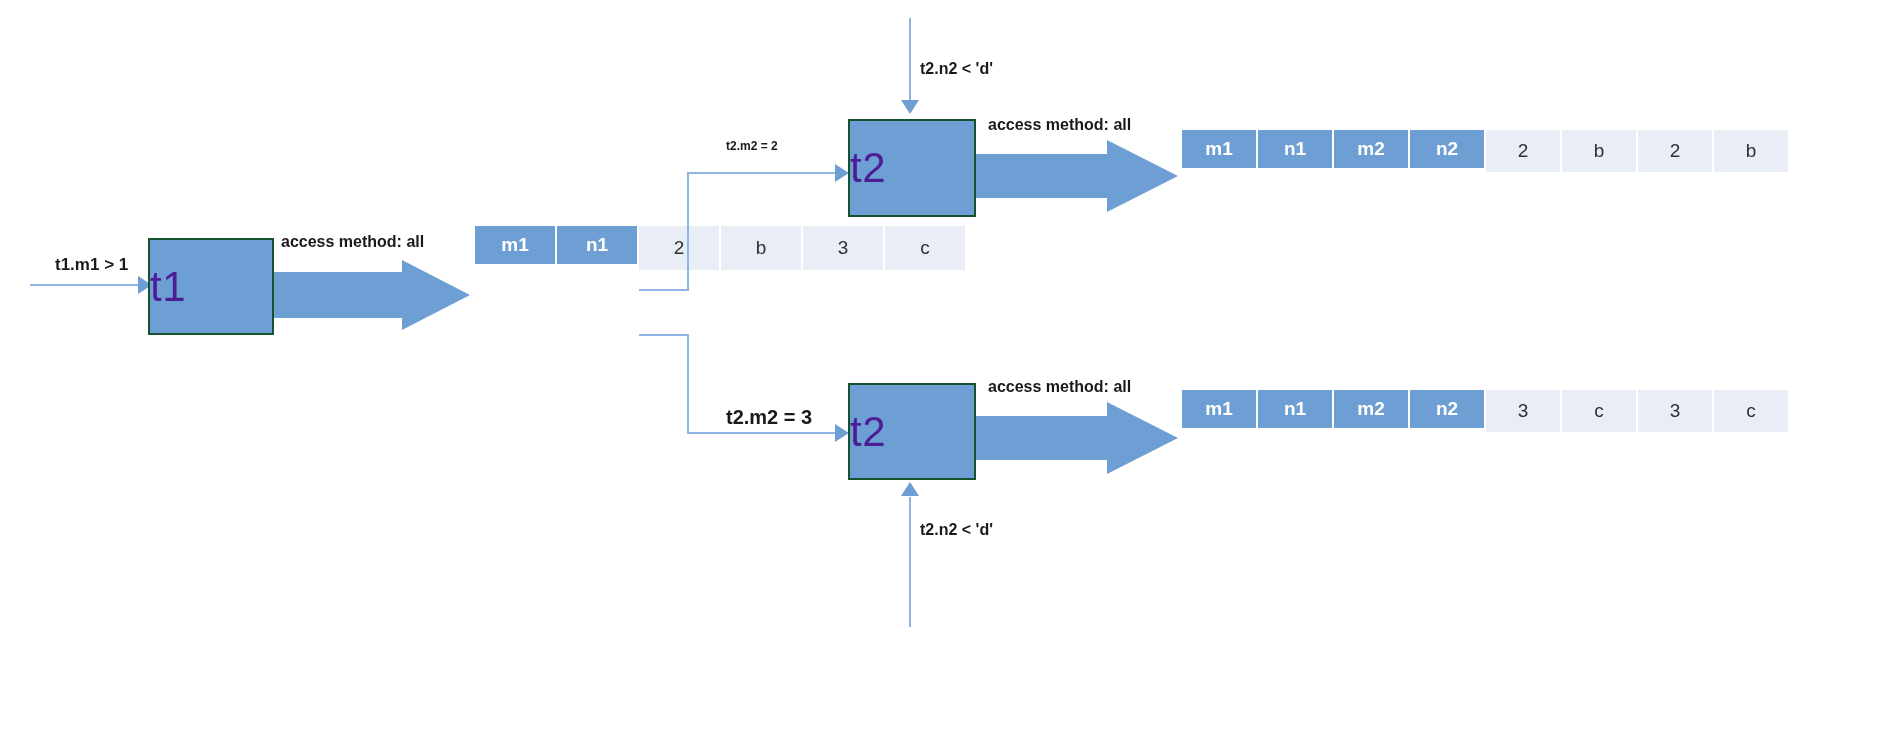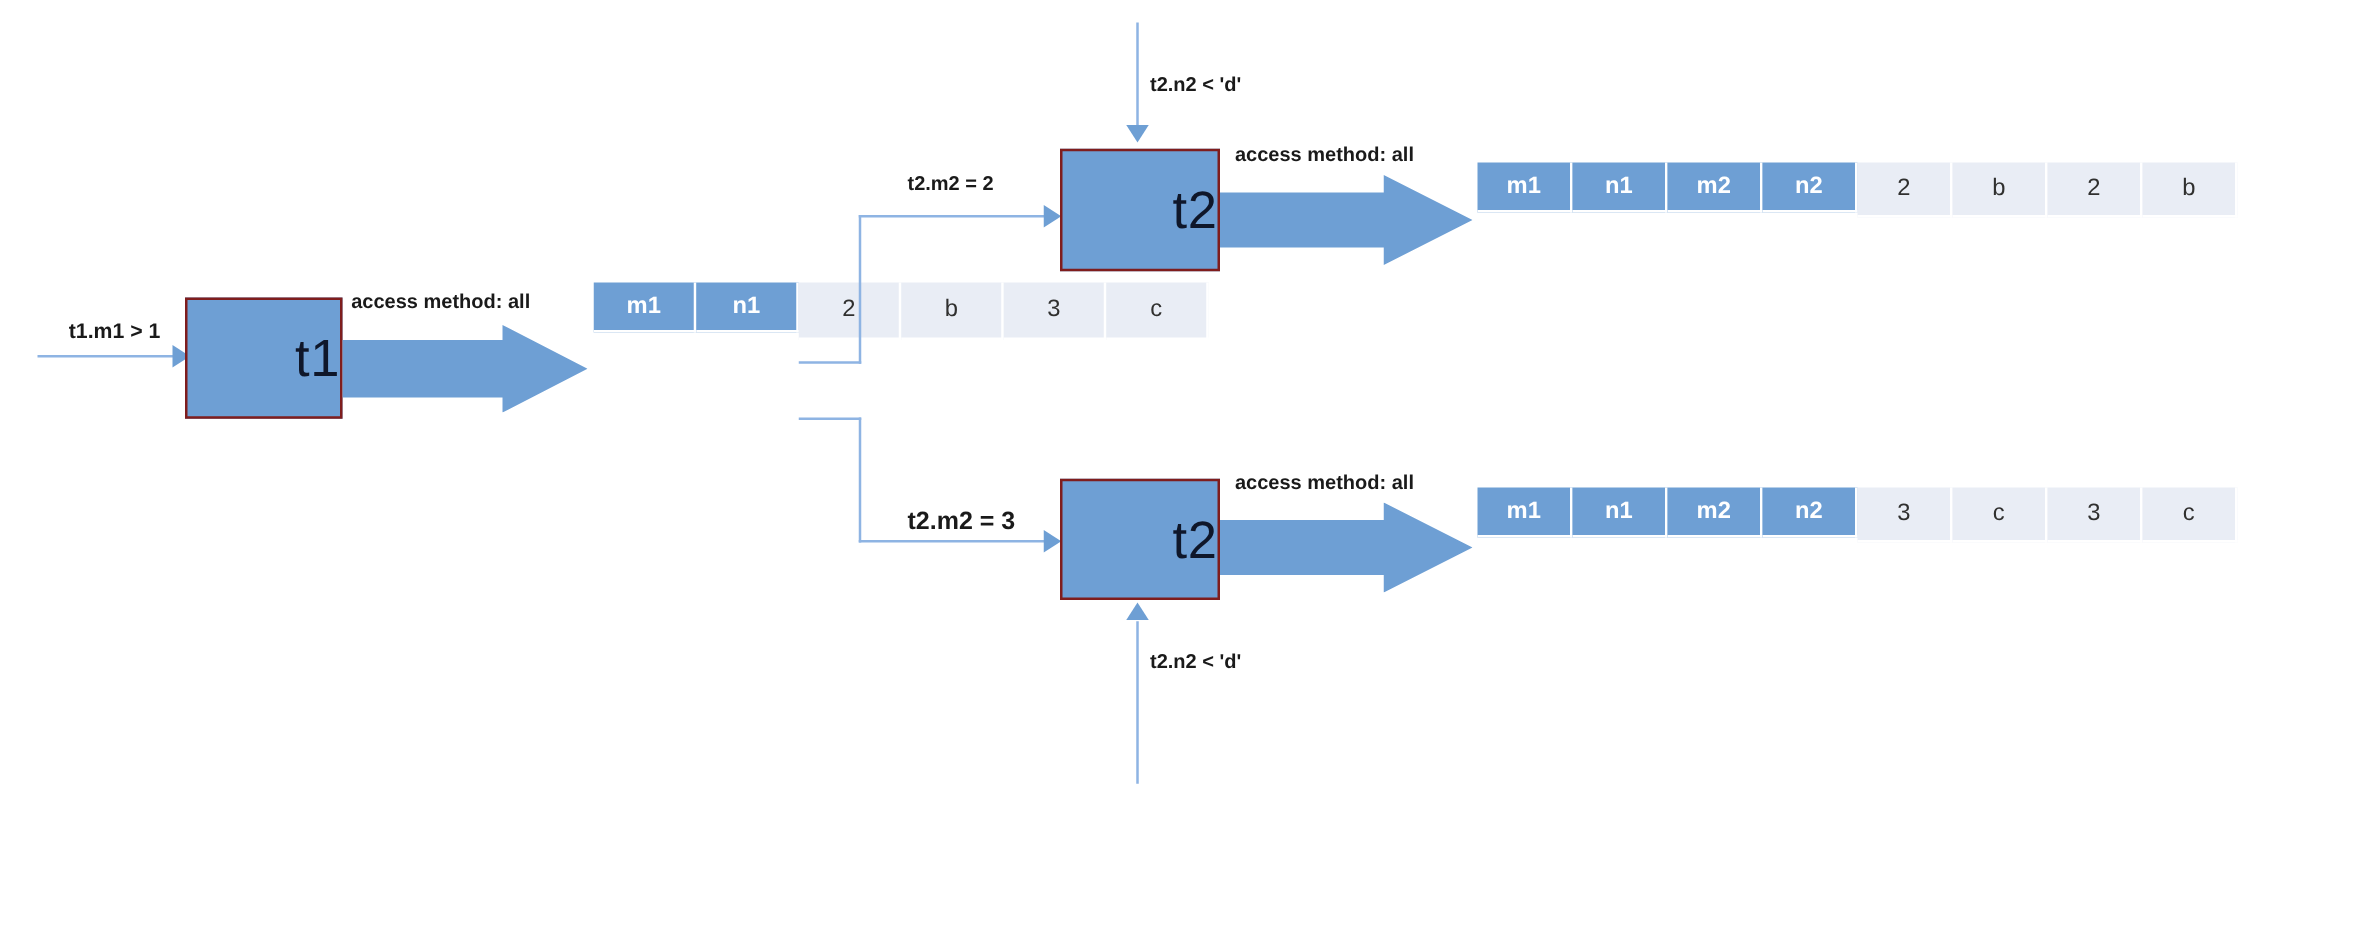--- a/index.html
+++ b/index.html
@@ -14,26 +14,26 @@
     position: relative;
     width: 1898px;
     height: 744px;
     background: #ffffff;
     overflow: hidden;
   }
   
   .node-box {
     position: absolute;
     background: #6e9fd4;
-    border: 2px solid #7f1d1d;
+    border: 2px solid #14532d;
     box-sizing: border-box;
     display: flex;
     align-items: center;
-    justify-content: flex-end;
-    color: #0f172a;
+    justify-content: flex-start;
+    color: #4c1d95;
     font-weight: 300;
     font-family: "Liberation Sans", sans-serif;
     letter-spacing: 0.5px;
   }
   
   .rtable {
     position: absolute;
     display: flex;
     flex-direction: row;
     border-collapse: separate;
@@ -149,21 +149,21 @@
 
   <div class="hline" style="left:639px; top:334px; width:50px;"></div>
   <div class="vline" style="left:687px; top:334px; height:100px;"></div>
   <div class="hline" style="left:687px; top:432px; width:152px;"></div>
   <div class="tri-right" style="left:835px; top:424px;"></div>
 
   <div class="vline" style="left:909px; top:18px; height:85px;"></div>
   <div class="tri-down" style="left:901px; top:100px;"></div>
   <div class="lbl" style="left:920px; top:60px; font-size:16px;">t2.n2 &lt; 'd'</div>
 
-  <div class="lbl" style="left:726px; top:139px; font-size:16px;">t2.m2 = 2</div>
+  <div class="lbl" style="left:726px; top:139px; font-size:12px;">t2.m2 = 2</div>
 
   <div class="node-box" style="left:848px; top:119px; width:128px; height:98px; font-size:42px;">
     <span>t2</span>
   </div>
 
   <div class="lbl" style="left:988px; top:116px; font-size:16px;">access method: all</div>
   <div class="fat-arrow" style="left:976px; top:140px;">
     <svg width="202" height="72" viewBox="0 0 202 72">
       <polygon points="0,14 131,14 131,0 202,36 131,72 131,58 0,58" fill="#6e9fd4"></polygon>
     </svg>

